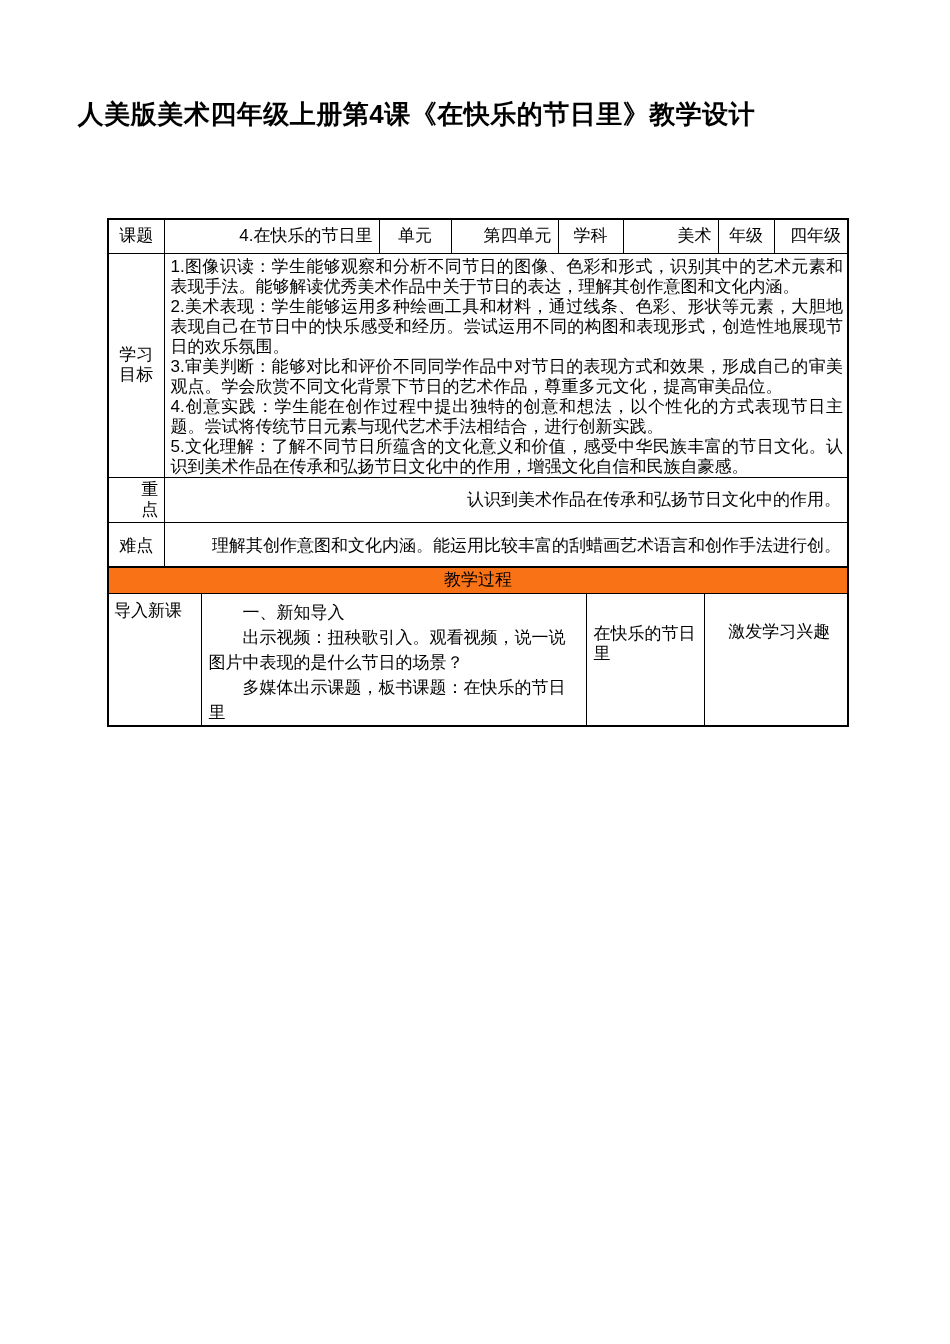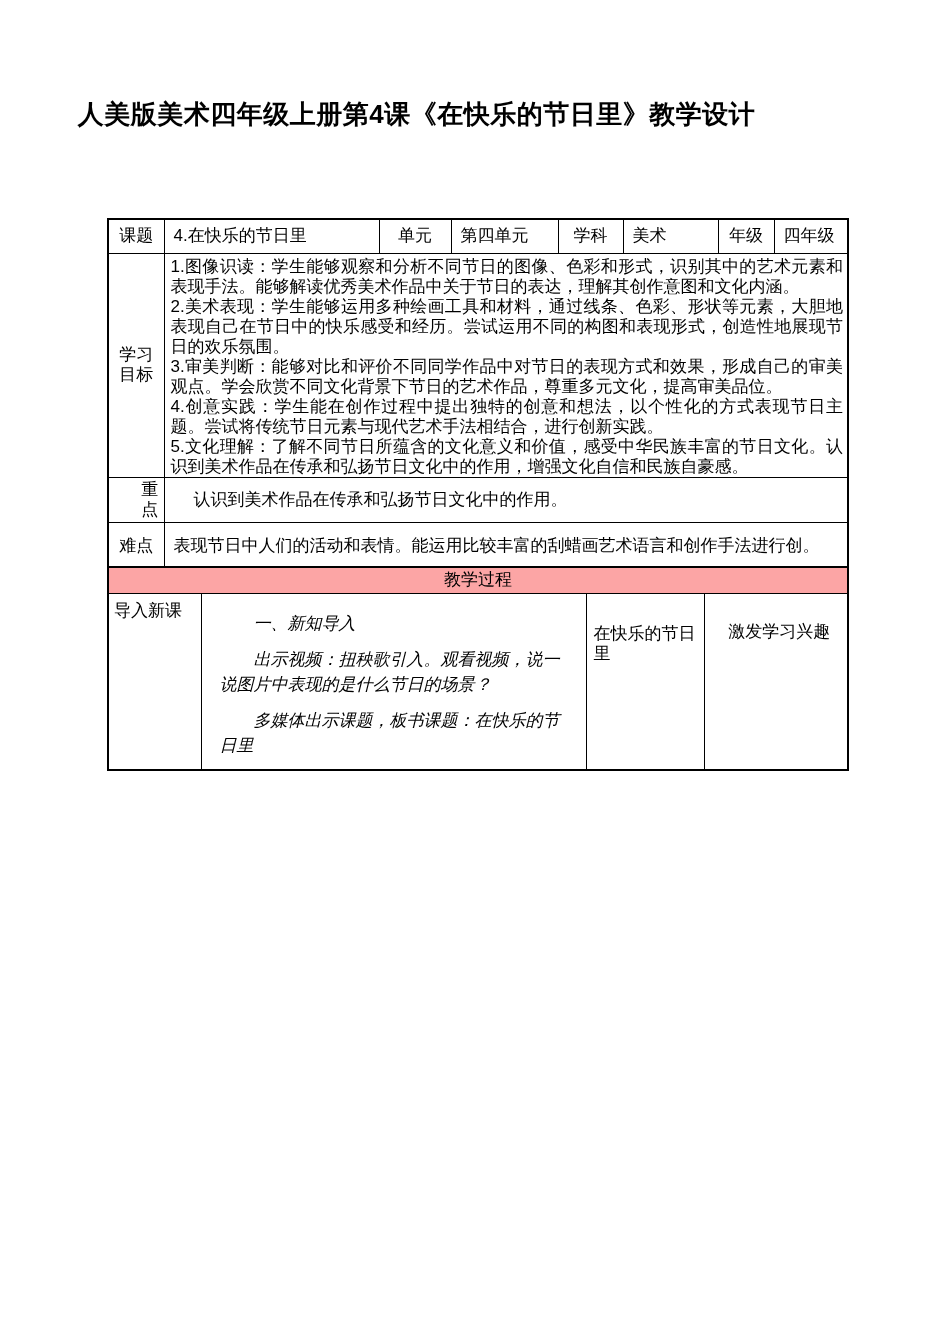--- a/index.html
+++ b/index.html
@@ -34,38 +34,38 @@
   }
   td {
     border: 1px solid #000000;
     vertical-align: middle;
     padding: 2px 6px;
     overflow: hidden;
   }
   .t1 { top: 218px; }
   .t2 { top: 566px; }
   .label-cell { text-align: center; padding: 2px 2px; }
-  .value-cell { text-align: left; padding-left: 9px; }
+  .value-cell { text-align: right; padding-left: 9px; }
   .t1 .row1 td { height: 34px; }
   .objectives-row { height: 222px; }
   .objectives-cell { vertical-align: top; padding: 3px 4px 0 6px; }
   .objectives-cell p { margin: 0; text-align: justify; }
   .key-row td { height: 31px; padding-left: 29px; }
   .diff-row td { height: 48px; }
   .t2 .proc-title-row td {
     height: 26px;
-    background: #fca5a5;
+    background: #f97316;
     text-align: center;
     padding: 1px 2px;
   }
   .t2 .head-row td { height: 31px; text-align: center; }
   .t2 .content-row td { height: 131px; vertical-align: top; }
   .stage-cell { padding: 7px 2px 0 5px; margin-left: 20px; }
   .teacher-cell { padding: 6px 7px 0 7px; line-height: 25px; }
-  .teacher-cell p { text-indent: 2em; margin: 11px; font-style: italic; }
+  .teacher-cell p { text-indent: 2em; margin: 0; }
   .student-cell { padding: 30px 2px 0 7px; }
   .intent-cell { padding: 28px 2px 0 9px; text-align: center; }
 </style>
 </head>
 <body>
 
 <div class="doc-title">人美版美术四年级上册第4课《在快乐的节日里》教学设计</div>
 
 <table class="t1">
   <colgroup>
@@ -98,21 +98,21 @@
       <p>4.创意实践：学生能在创作过程中提出独特的创意和想法，以个性化的方式表现节日主题。尝试将传统节日元素与现代艺术手法相结合，进行创新实践。</p>
       <p>5.文化理解：了解不同节日所蕴含的文化意义和价值，感受中华民族丰富的节日文化。认识到美术作品在传承和弘扬节日文化中的作用，增强文化自信和民族自豪感。</p>
     </td>
   </tr>
   <tr class="key-row">
     <td class="label-cell">重点</td>
     <td class="value-cell" colspan="7">认识到美术作品在传承和弘扬节日文化中的作用。</td>
   </tr>
   <tr class="diff-row">
     <td class="label-cell">难点</td>
-    <td class="value-cell" colspan="7">表现节日中人们的活动和表情。能运用比较丰富的刮蜡画艺术语言和创作手法进行创。</td>
+    <td class="value-cell" colspan="7">理解其创作意图和文化内涵。能运用比较丰富的刮蜡画艺术语言和创作手法进行创。</td>
   </tr>
 </tbody>
   </table>
 
 <table class="t2">
   <colgroup>
     <col style="width:93px">
       <col style="width:385px">
       <col style="width:118px">
       <col style="width:144px">

